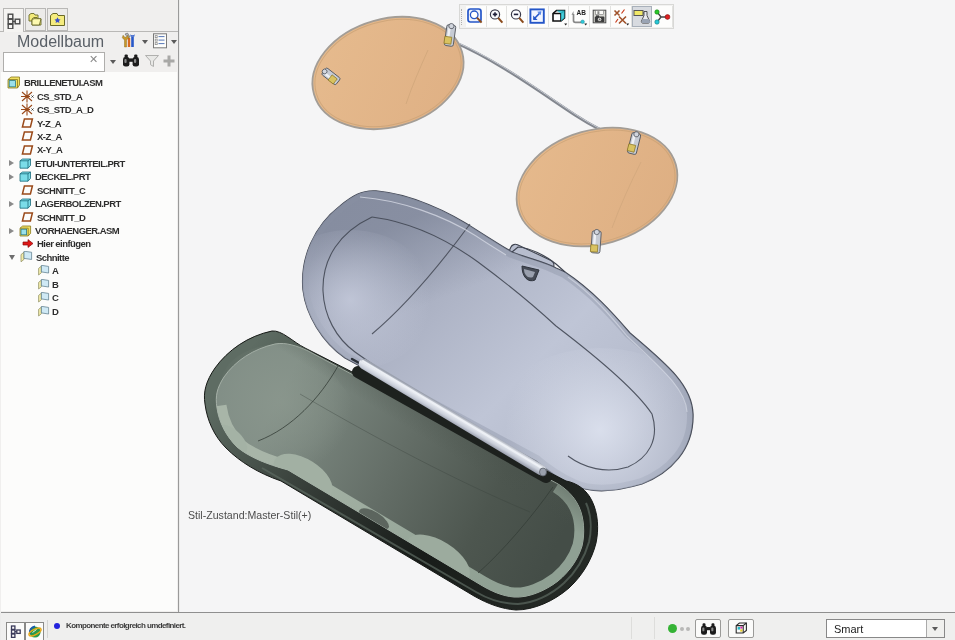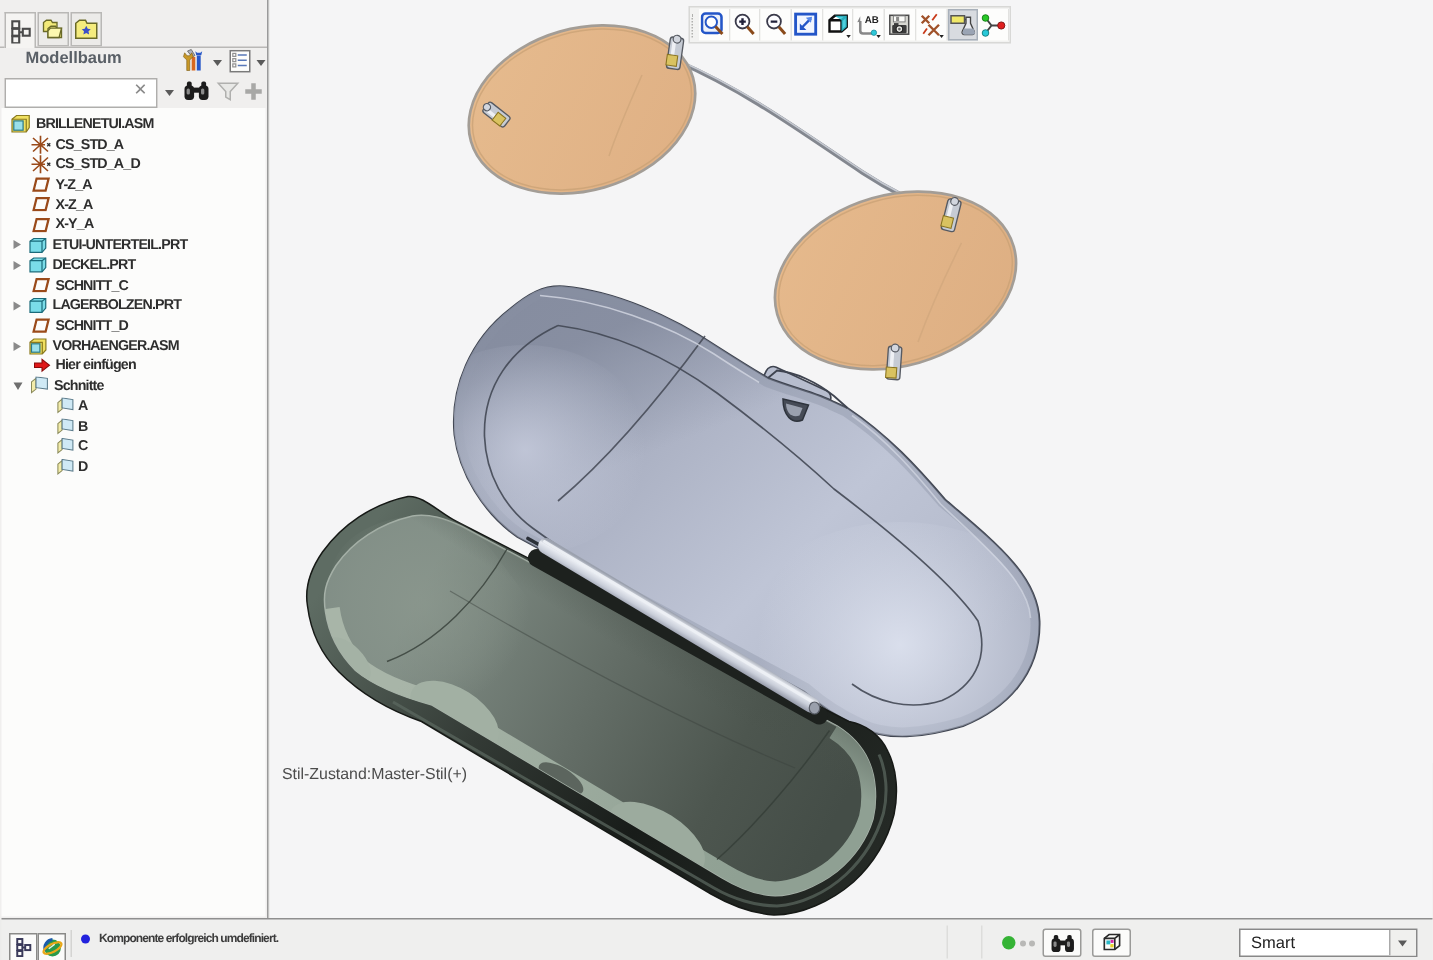--- a/index.html
+++ b/index.html
@@ -402,21 +402,21 @@
     </svg>
   </div>
   <div class="abs tab" style="left:47px;top:8px;">
     <svg width="17" height="16" viewBox="0 0 17 16">
       <path d="M1.5 3.5 l2.5-2 h4 l1 2 h6.5 v10 h-14 z" fill="#f5ec7e" stroke="#6a6a28"></path>
       <path d="M8.5 5.2 l1 2 2 .3-1.5 1.4 .4 2.1-1.9-1-1.9 1 .4-2.1-1.5-1.4 2-.3z" fill="#3c50c8"></path>
     </svg>
   </div>
 
   <div class="abs" style="left:0;top:31px;width:178px;height:581px;background:#f0efee;border-top:1px solid #b9b8b6;"></div>
-  <div class="abs" style="left:17px;top:33px;font-size:11px;font-weight:bold;color:#5a6067;">Modellbaum</div>
+  <div class="abs" style="left:17px;top:33px;font-size:16px;font-weight:normal;color:#5a6067;">Modellbaum</div>
 
   <div class="abs" style="left:119px;top:32px;">
     <svg width="20" height="18" viewBox="0 0 20 18">
       <path d="M10 15 L10 6" stroke="#d86820" stroke-width="2.4"></path>
       <path d="M9 6 L6 2 l2.5-1 L11 5z" fill="#b0b4bc" stroke="#555" stroke-width="0.5"></path>
       <path d="M13.5 15 V5" stroke="#2858c8" stroke-width="2.6"></path>
       <path d="M11.8 4.8 h3.4 l.6-2.6 -1.2 1h-2.2l-1.2-1z" fill="#2858c8"></path>
       <path d="M5.5 15 V8 l-2.2-2.2 .8-2.6 1.6 2h1.6l1.6-2 .8 2.6L7.5 8v7z" fill="#c89828" stroke="#7a5a10" stroke-width="0.4"></path>
     </svg>
   </div>

